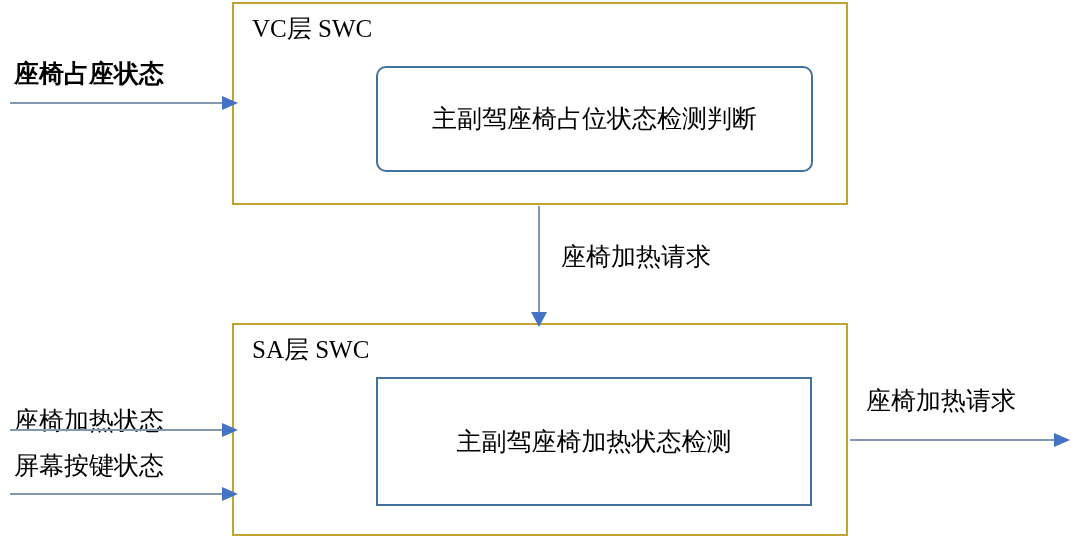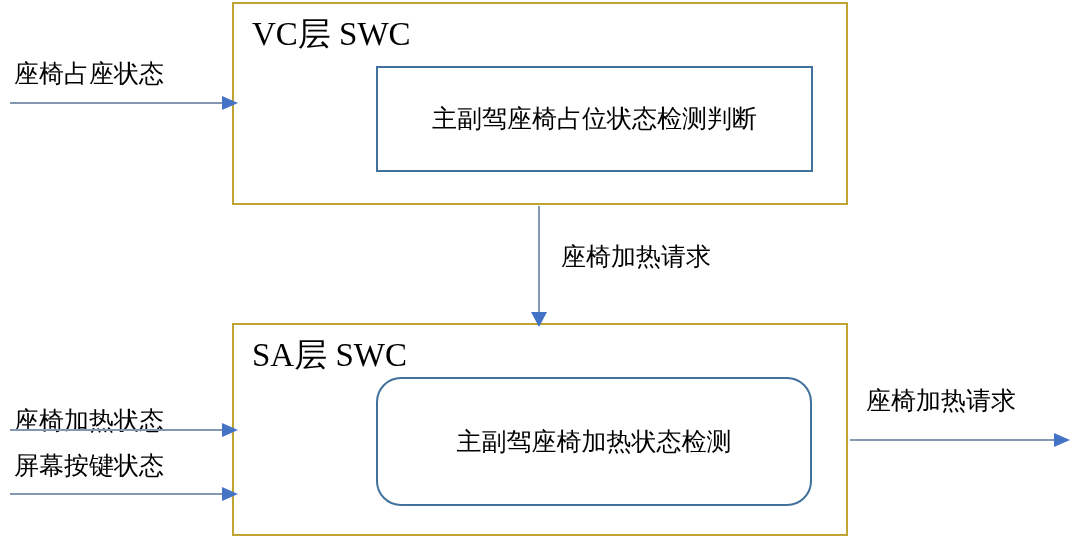--- a/index.html
+++ b/index.html
@@ -24,57 +24,57 @@
     background: #ffffff;
   }
   #vc-layer-box { left: 232px; top: 2px; width: 616px; height: 203px; }
   #sa-layer-box { left: 232px; top: 323px; width: 616px; height: 213px; }
 
   .layer-title {
     position: absolute;
     left: 18px;
     top: 8px;
     font-family: "Liberation Serif", "DejaVu Serif", serif;
-    font-size: 33px;
+    font-size: 25px;
     color: #000000;
     white-space: nowrap;
     letter-spacing: 0px;
   }
 
   
   .inner-box {
     position: absolute;
     box-sizing: border-box;
     border: 2px solid #41719C;
     background: #ffffff;
     display: flex;
     flex-direction: column;
     align-items: center;
     justify-content: center;
   }
-  #vc-inner-box { left: 376px; top: 66px; width: 437px; height: 106px; }
-  #sa-inner-box { left: 376px; top: 377px; width: 436px; height: 129px; border-radius: 25px; }
+  #vc-inner-box { left: 376px; top: 66px; width: 437px; height: 106px; border-radius: 10px; }
+  #sa-inner-box { left: 376px; top: 377px; width: 436px; height: 129px; }
 
   .inner-line {
     font-family: "DejaVu Sans", "Liberation Sans", sans-serif;
     font-size: 25px;
     color: #000000;
     line-height: 1.28;
     white-space: nowrap;
   }
 
   
   .flow-label {
     position: absolute;
     font-family: "DejaVu Sans", "Liberation Sans", sans-serif;
     font-size: 25px;
     color: #000000;
     white-space: nowrap;
   }
-  #label-seat-occupancy   { left: 14px;  top: 57px; }
+  #label-seat-occupancy   { left: 14px;  top: 57px; font-weight: bold; }
   #label-heat-status      { left: 14px;  top: 404px; }
   #label-screen-key       { left: 14px;  top: 449px; text-align: right; }
   #label-heat-req-mid     { left: 561px; top: 240px; }
   #label-heat-req-out     { left: 866px; top: 384px; }
 
   
   #arrow-layer {
     position: absolute;
     left: 0; top: 0;
     width: 1080px;

